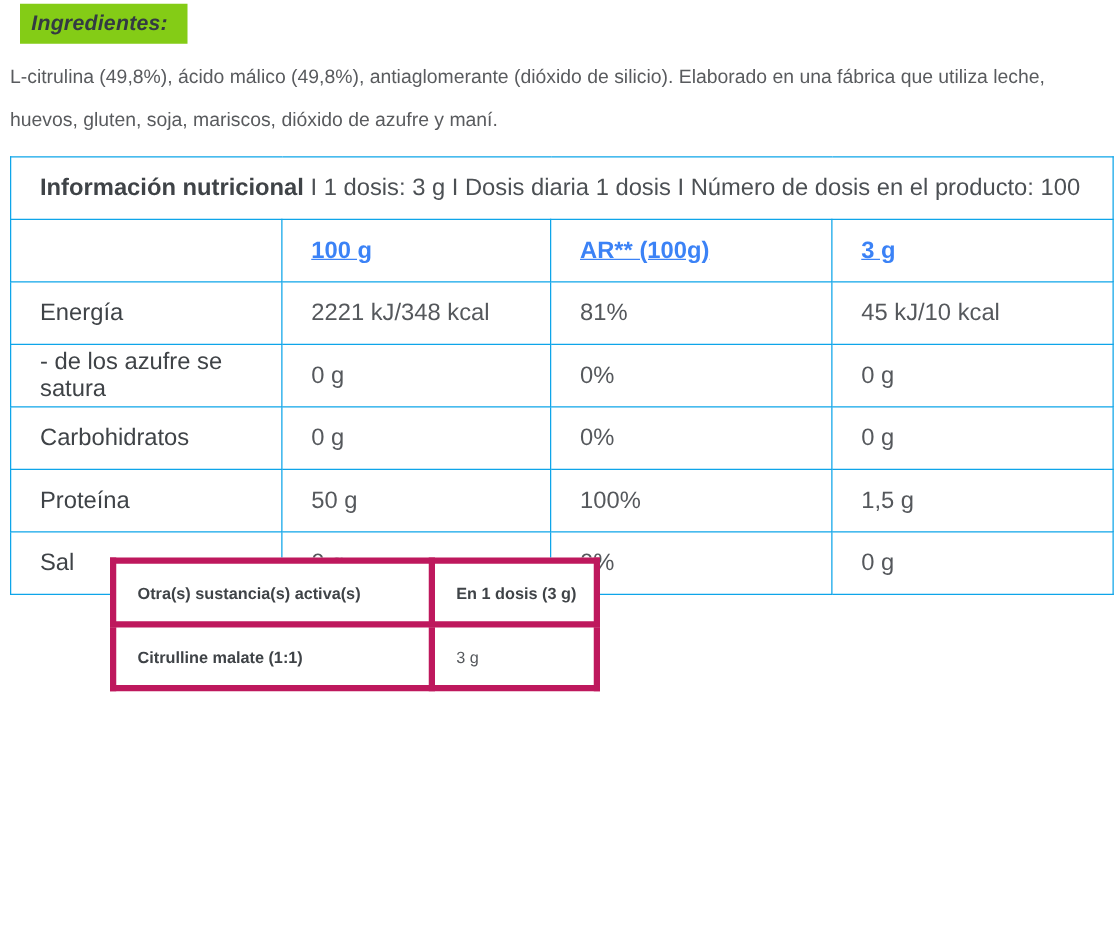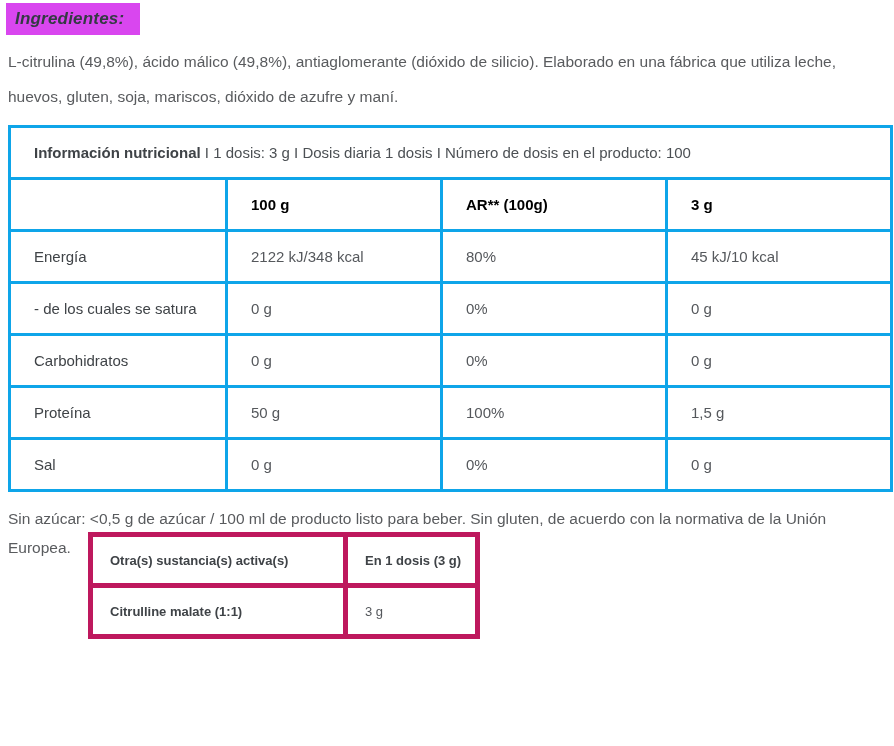--- a/index.html
+++ b/index.html
@@ -11,56 +11,56 @@
   }
   .page {
     width: 894px;
     height: 746px;
     overflow: hidden;
     position: relative;
     background: #ffffff;
   }
   .ingredients-heading {
     display: inline-block;
-    margin: 3px 0 0 6px;
+    margin: 3px 0 0 16px;
     padding: 6px 16px 6px 9px;
-    background: #d946ef;
+    background: #84cc16;
     color: #333a43;
     font-size: 17px;
     font-weight: bold;
     font-style: italic;
     letter-spacing: 0.2px;
   }
   .intro-text {
     margin: 9px 0 0 8px;
     width: 876px;
     font-size: 15.5px;
     line-height: 35px;
     color: #595b5e;
   }
   table.nutrition {
     margin: 11px 0 0 8px;
     border-collapse: collapse;
     table-layout: fixed;
     width: 882px;
   }
   table.nutrition td {
-    border: 3px solid #0ea5e9;
+    border: 1px solid #0ea5e9;
     height: 49px;
     vertical-align: middle;
     padding: 0 8px 0 23px;
-    font-size: 15px;
+    font-size: 19px;
     color: #55585c;
   }
   table.nutrition col.c1 { width: 217px; }
   table.nutrition col.c2 { width: 215px; }
   table.nutrition col.c3 { width: 225px; }
   table.nutrition col.c4 { width: 225px; }
   table.nutrition td.label-cell { font-weight: normal; color: #3f4347; }
-  table.nutrition td.colhead { font-weight: bold; color: #000000; }
+  table.nutrition td.colhead { font-weight: bold; color: #3b82f6; text-decoration: underline; }
   .table-title-bold { font-weight: bold; color: #3f4347; }
   .table-title-rest { font-weight: normal; color: #4c5054; }
   td.footnote-cell { color: #55585c; }
   .sugar-note {
     margin: 12px 0 0 8px;
     width: 880px;
     font-size: 15.5px;
     line-height: 29px;
     color: #595b5e;
   }
@@ -106,26 +106,26 @@
         <td colspan="4"><span class="table-title-bold">Información nutricional</span><span class="table-title-rest"> I 1 dosis: 3 g I Dosis diaria 1 dosis I Número de dosis en el producto: 100</span></td>
       </tr>
       <tr>
         <td class="colhead"></td>
         <td class="colhead">100 g</td>
         <td class="colhead">AR** (100g)</td>
         <td class="colhead">3 g</td>
       </tr>
       <tr>
         <td class="label-cell">Energía</td>
-        <td>2122 kJ/348 kcal</td>
-        <td>80%</td>
+        <td>2221 kJ/348 kcal</td>
+        <td>81%</td>
         <td>45 kJ/10 kcal</td>
       </tr>
       <tr>
-        <td class="label-cell">- de los cuales se satura</td>
+        <td class="label-cell">- de los azufre se satura</td>
         <td>0 g</td>
         <td>0%</td>
         <td>0 g</td>
       </tr>
       <tr>
         <td class="label-cell">Carbohidratos</td>
         <td>0 g</td>
         <td>0%</td>
         <td>0 g</td>
       </tr>
@@ -137,21 +137,20 @@
       </tr>
       <tr>
         <td class="label-cell">Sal</td>
         <td>0 g</td>
         <td>0%</td>
         <td>0 g</td>
       </tr>
     </tbody>
   </table>
 
-  <p class="sugar-note">Sin azúcar: &lt;0,5 g de azúcar / 100 ml de producto listo para beber. Sin gluten, de acuerdo con la normativa de la Unión Europea.</p>
 
   <table class="actives">
     <colgroup>
         <col class="a1">
         <col class="a2">
       </colgroup>
     <tbody>
       <tr>
         <td class="head">Otra(s) sustancia(s) activa(s)</td>
         <td class="head">En 1 dosis (3 g)</td>

